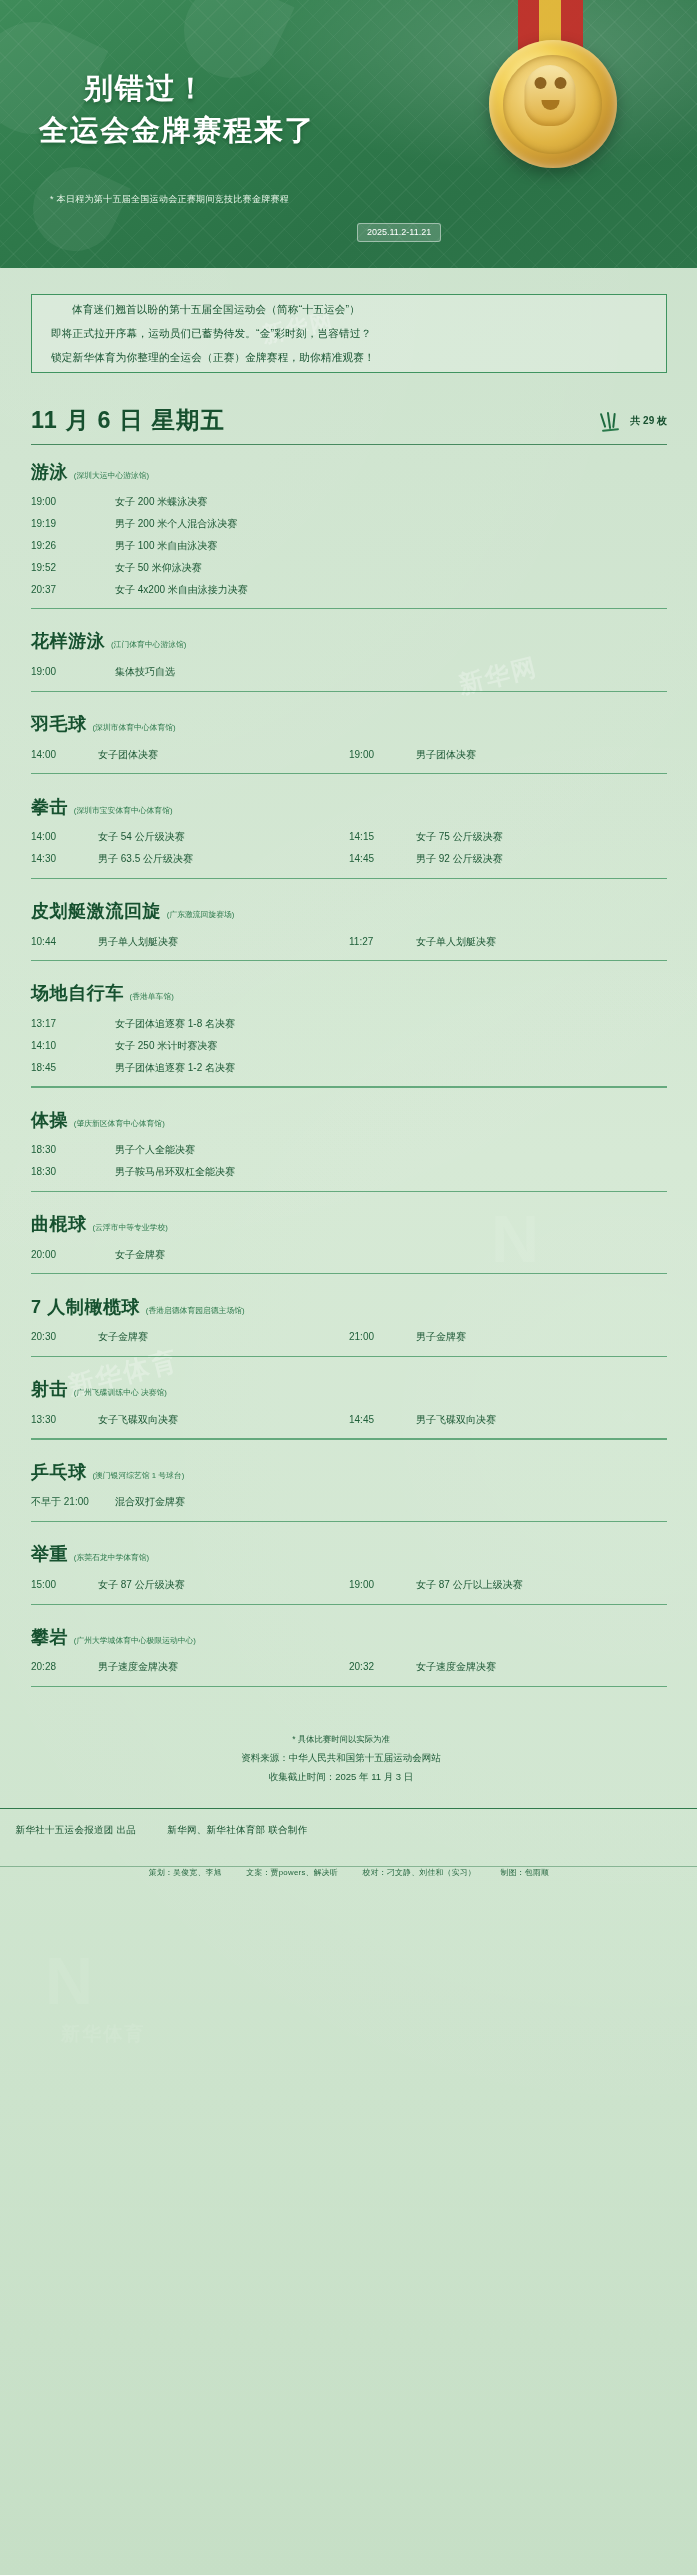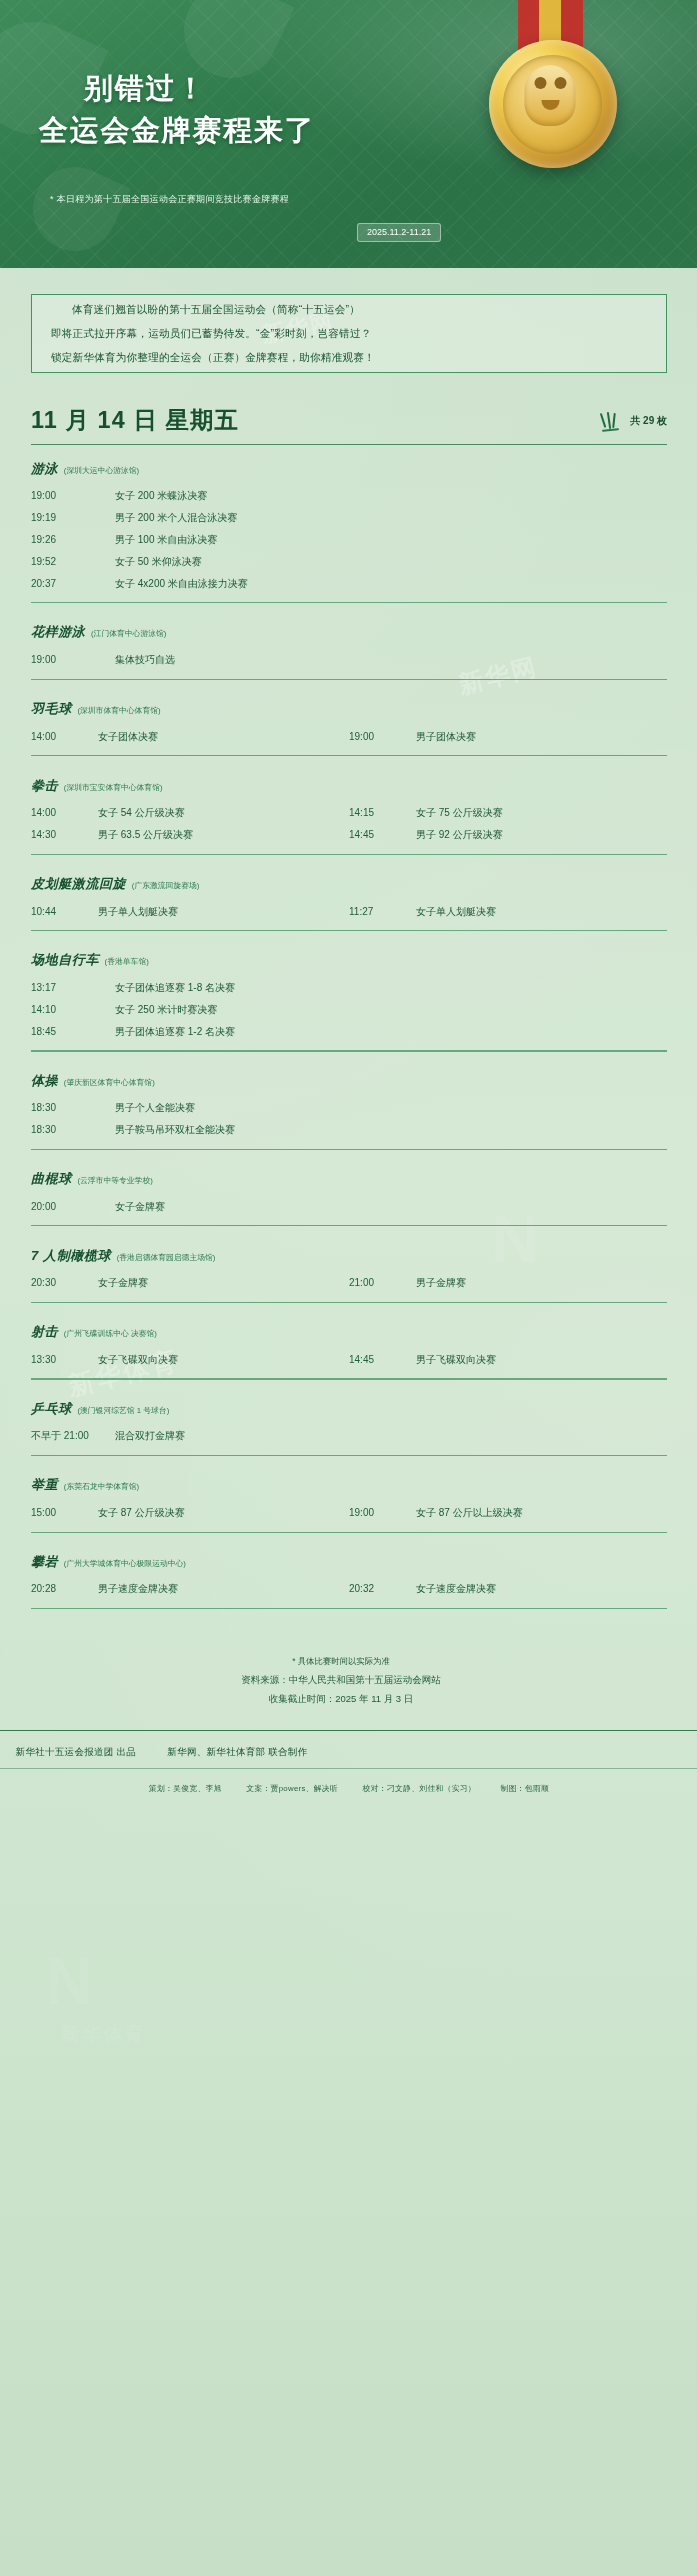--- a/index.html
+++ b/index.html
@@ -180,21 +180,21 @@
     z-index:5;
   }
   
   .sports{ position:relative; margin:0 31px; padding-bottom:5.6px; z-index:5;}
   .sport{ padding:14.5px 0 5.6px 0; }
   .sport-head{
     display:flex; align-items:baseline; gap:5.6px;
     margin-bottom:7.8px;
   }
   .sport-name{
-    font-size:13px; font-weight:bold; color:#16512f; letter-spacing:0.6px;font-style:italic;
+    font-size:18px; font-weight:bold; color:#16512f; letter-spacing:0.6px;
   }
   .venue{
     font-size:7.8px; color:#2e7a4d;
   }
   .events{ display:block; }
   .evrow{
     display:flex;
     padding:3.9px 0;
     font-size:10px;
     color:#1b5734;
@@ -225,22 +225,22 @@
     margin-top:22px;
     border-top:1.1px solid #2f7a4c;
     padding-top:14.5px;
     text-align:left;
     font-size:9.5px;
     color:#16512f;
     letter-spacing:0.3px;
     z-index:5;
   }
   .credits .row2{
-    margin-top:9px;
-    padding-top:14px;
+    margin-top:29px;
+    padding-top:0;
     border-top:0.6px solid rgba(47,122,76,.45);
     font-size:7.8px;
     color:#24663f;
     display:flex;
     justify-content:center;
     gap:24.6px;
     flex-wrap:wrap;
     padding-bottom:14.5px;
   }
   .credits .row1 span{ margin:0 15.6px; }
@@ -277,21 +277,21 @@
     <div class="date-pill">2025.11.2-11.21</div>
   </div>
 
   <div class="notice">
     <p class="ind">体育迷们翘首以盼的第十五届全国运动会（简称“十五运会”）</p>
     <p>即将正式拉开序幕，运动员们已蓄势待发。“金”彩时刻，岂容错过？</p>
     <p>锁定新华体育为你整理的全运会（正赛）金牌赛程，助你精准观赛！</p>
   </div>
 
   <div class="day-row">
-    <div class="day-title">11 月 14 日 星期五</div>
+    <div class="day-title">11 月 6 日 星期五</div>
     <div class="medal-count">
       <span class="feather">
           <i></i>
           <i></i>
           <i></i>
           <i></i>
         </span>
       <span>共 29 枚</span>
     </div>
   </div>

